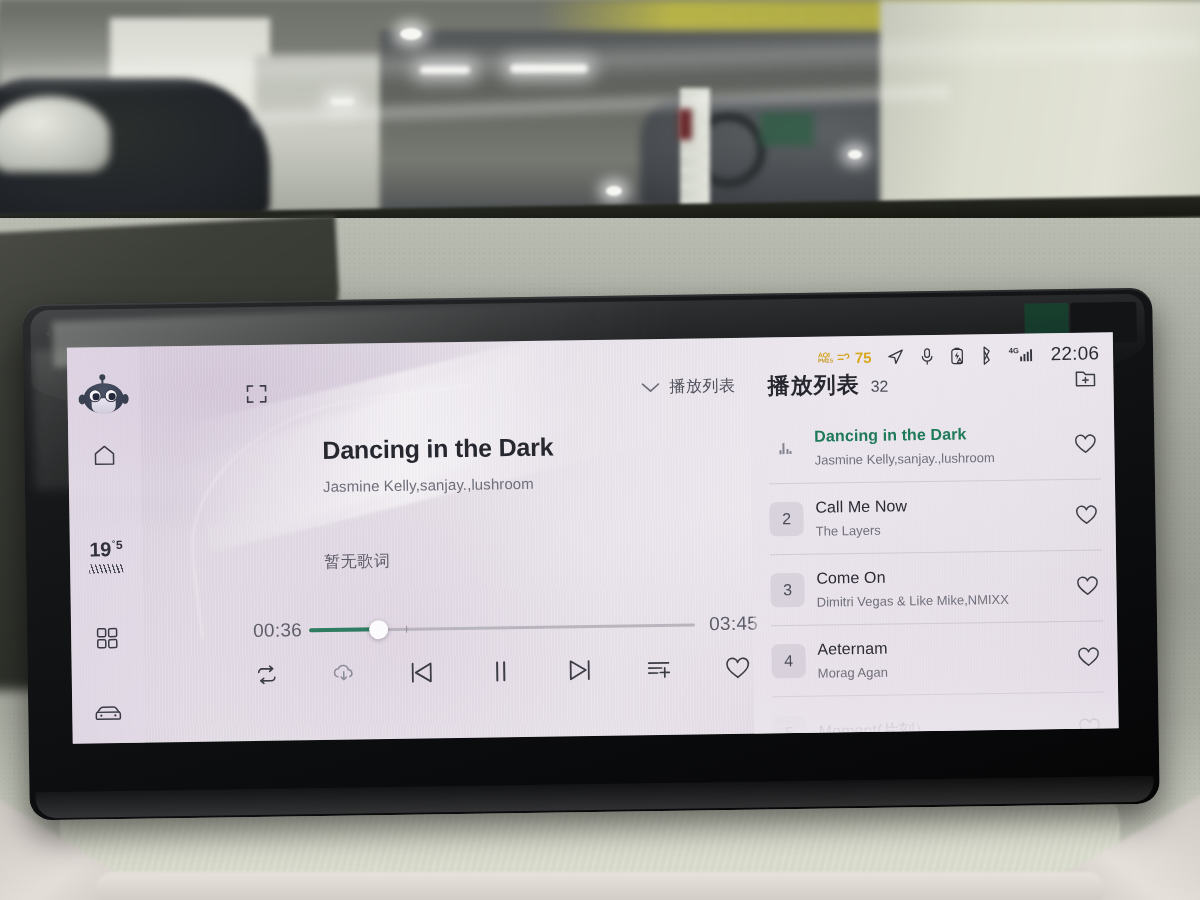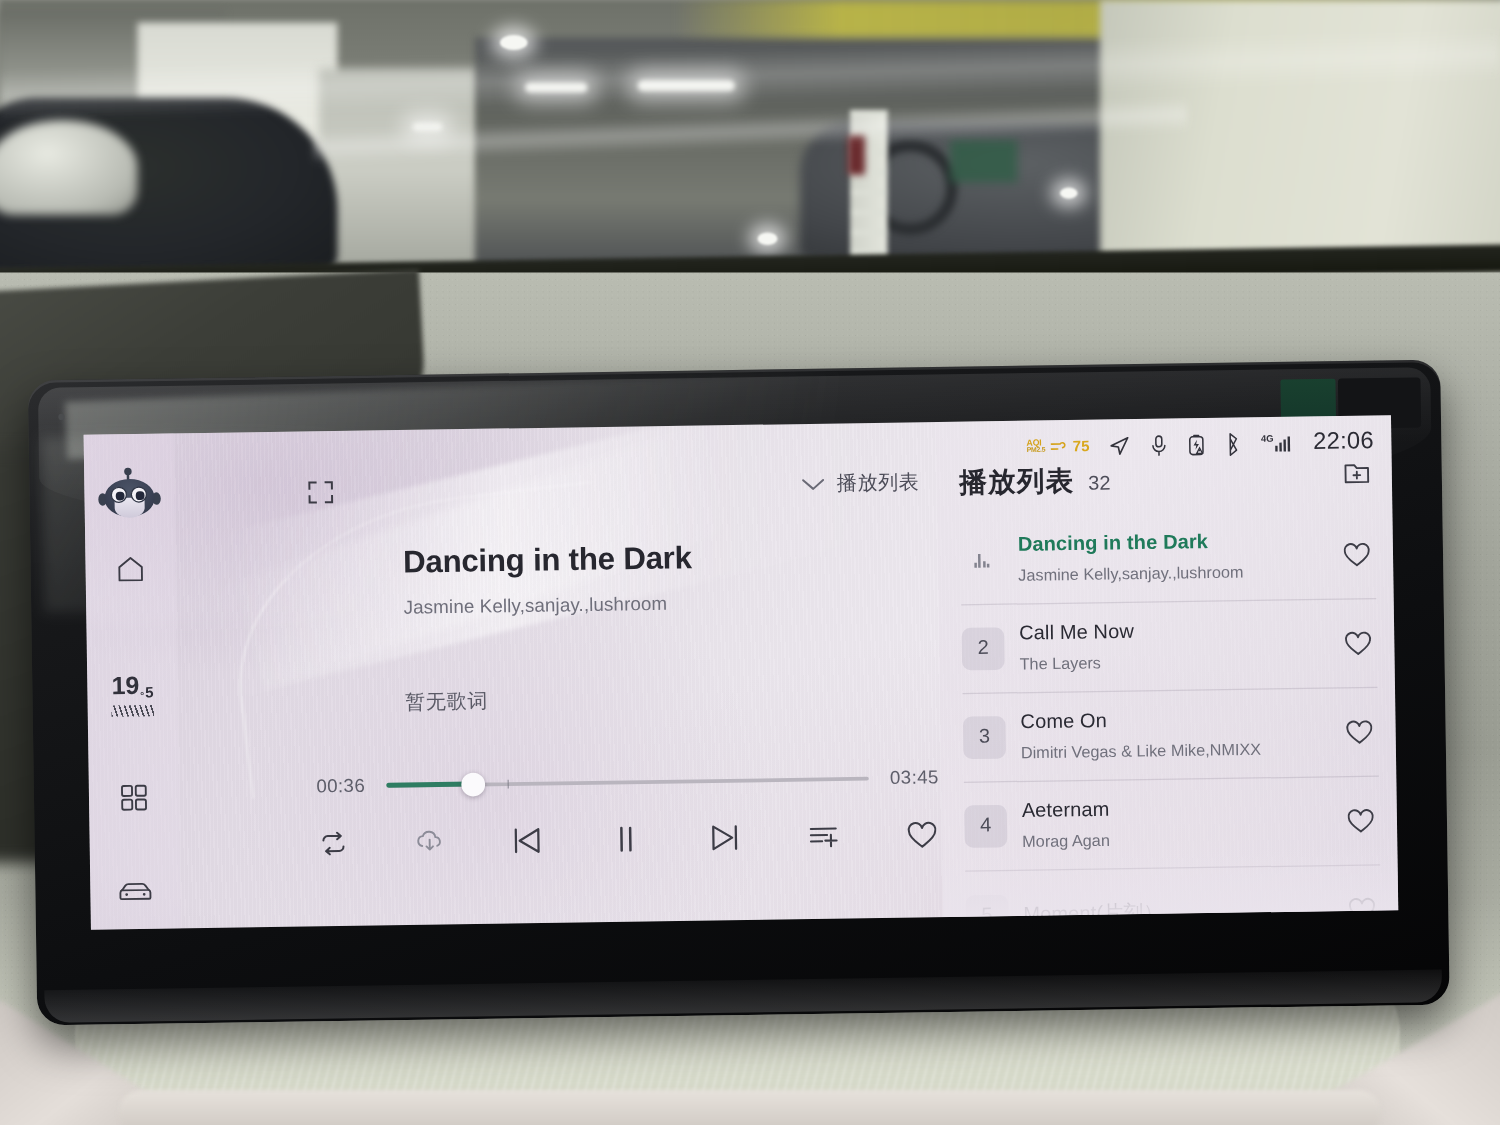--- a/index.html
+++ b/index.html
@@ -302,41 +302,41 @@
   .mascot .fin-l, .mascot .fin-r{
     position:absolute; top:13px; width:7px; height:10px; background:#39404f;
     border-radius:50%;
   }
   .mascot .fin-l{ left:-1px; }
   .mascot .fin-r{ left:42px; }
 
   .rail-ico { margin-top:auto; color:#3b3b45; display:flex; align-items:center; justify-content:center; }
   #rail-home { margin-top:62px; }
   .temp-block { margin-top:54px; text-align:center; color:#31313b; }
-  .temp-main { font-size:20px; font-weight:700; letter-spacing:-.3px; display:inline-flex; align-items:flex-end;margin-top:17px;}
+  .temp-main { font-size:20px; font-weight:700; letter-spacing:-.3px; display:inline-flex; align-items:flex-start;margin-top:17px;}
   .temp-dec { font-size:12px; font-weight:600; margin-left:1px; }
   .temp-deg { font-size:8px; margin-left:1px; margin-top:1px; }
   .temp-bars {
     margin-top:3px; width:34px; height:9px;
     background:repeating-linear-gradient(72deg,#4b4b56 0 1.3px, rgba(0,0,0,0) 1.3px 4px);
   }
   #rail-apps { margin-top:52px; }
   #rail-car  { margin-top:50px; margin-bottom:26px; }
 
   
   .statusbar {
     position:absolute; right:14px; top:8px; height:26px;
     display:flex; align-items:center; gap:15px; z-index:6;
   }
   .statusbar .si { display:flex; align-items:center; color:#33333c; }
   .pm { display:flex; align-items:center; gap:4px; }
   .pm-badge { display:flex; flex-direction:column; align-items:flex-start; line-height:1; }
   .pm-aqi { font-size:7px; font-weight:700; color:#d5a31b; letter-spacing:-.2px;}
   .pm-lbl { font-size:5.5px; font-weight:700; color:#c79a1c; letter-spacing:-.2px;}
-  .pm-val { font-size:12px; font-weight:700; color:#d9a81f; }
+  .pm-val { font-size:15px; font-weight:700; color:#d9a81f; }
   .clock { font-size:19px; font-weight:400; color:#2c2c35; letter-spacing:.2px; margin-left:1px;}
 
   
   .np { position:absolute; left:72px; top:0; width:610px; height:396px; z-index:3; }
   #collapse-btn {
     position:absolute; left:106px; top:38px; width:22px; height:22px;
     cursor:pointer;
   }
   .quality {
     position:absolute; right:14px; top:38px; display:flex; align-items:center; gap:9px;
@@ -352,21 +352,21 @@
     letter-spacing:.1px;
   }
   .lyrics {
     position:absolute; left:182px; top:208px; font-size:16px; color:#5a5a66;
     letter-spacing:.6px;
   }
   .progress-row {
     position:absolute; left:110px; top:275px; width:498px;
     display:flex; align-items:center; gap:14px;
   }
-  .t-cur, .t-dur { font-size:15px; color:#5e5e6a; letter-spacing:.3px; }
+  .t-cur, .t-dur { font-size:19px; color:#5e5e6a; letter-spacing:.3px; }
   .t-cur { width:42px; }
   .t-dur { width:42px; text-align:right; }
   .bar-wrap {
     position:relative; flex:1; height:18px; display:flex; align-items:center;
     cursor:pointer;
   }
   .bar-track { position:absolute; left:0; right:0; height:3px; background:#b9b5be; border-radius:2px; }
   .bar-fill { position:absolute; left:0; height:3.5px; background:#2e7d62; border-radius:2px; width:18%; }
   .bar-tick { position:absolute; left:25%; width:1.5px; height:7px; background:#6d6d78; opacity:.6;}
   .bar-thumb {

